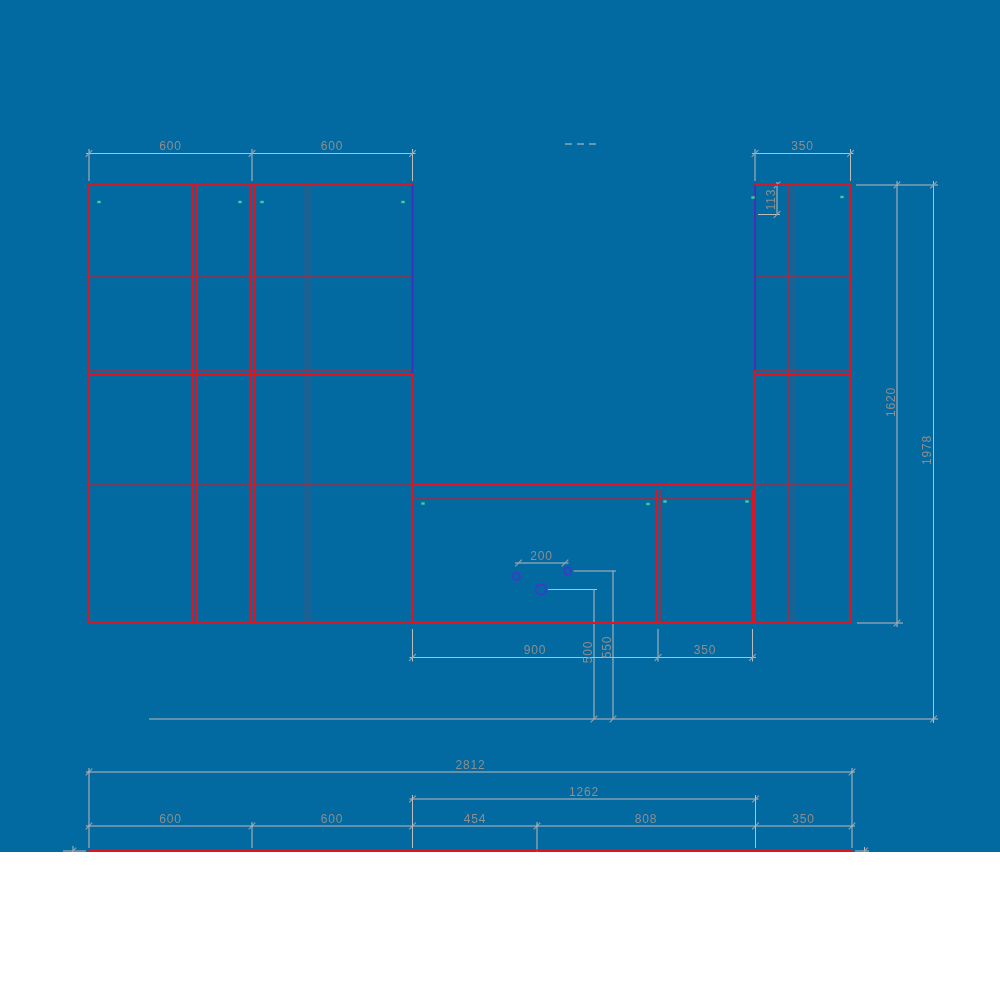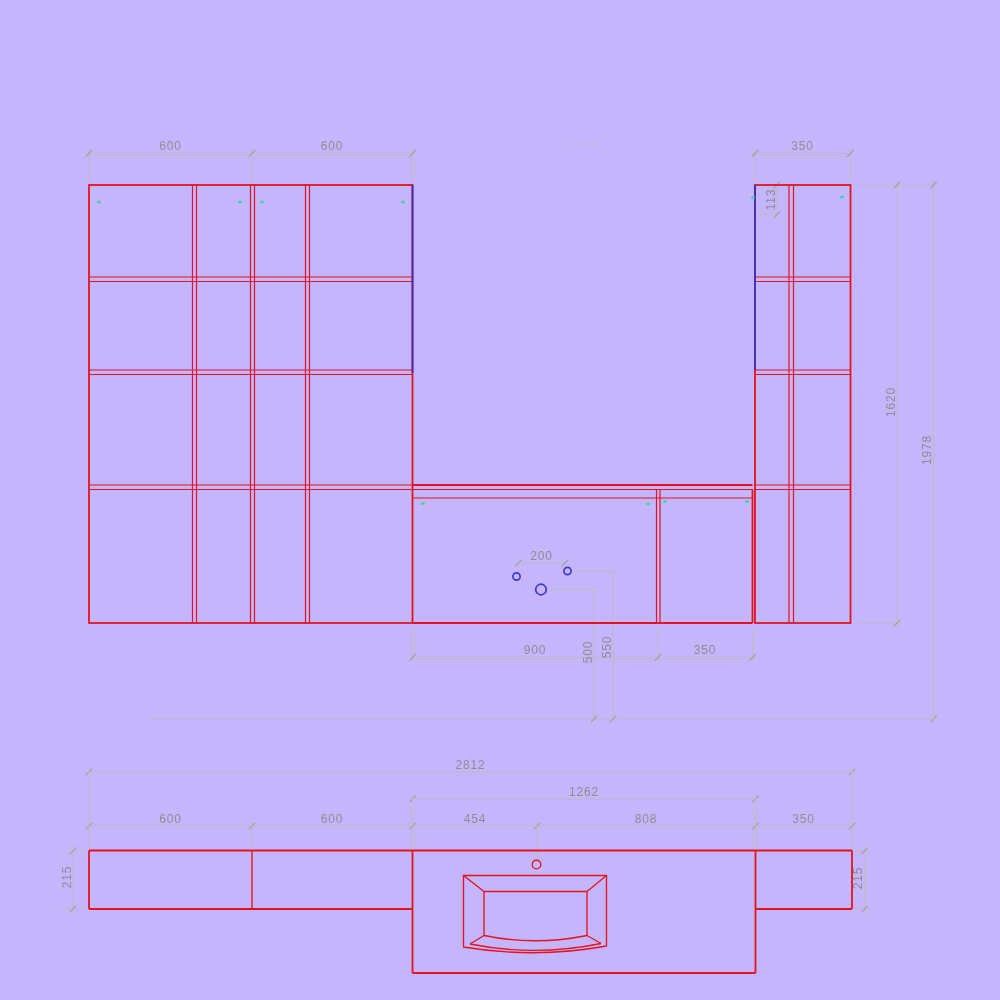--- a/index.html
+++ b/index.html
@@ -1,16 +1,16 @@
 <!DOCTYPE html>
 <html><head>
 <meta charset="utf-8">
 <style>
   html,body{margin:0;padding:0;background:#ffffff;}
-  .canvas{position:relative;width:1000px;height:1000px;background:#c4b5fd;overflow:hidden;
+  .canvas{position:relative;width:1000px;height:852px;background:#0369a1;overflow:hidden;
           font-family:"Liberation Sans", sans-serif;}
   svg{display:block}
   
   .r  {stroke:#e3141d;fill:none;stroke-width:1.8;}
   .r1 {stroke:#e3141d;fill:none;stroke-width:1.2;}
   .r2 {stroke:#e3141d;fill:none;stroke-width:1.35;}
   
   .b  {stroke:#3c30c0;fill:none;stroke-width:1.8;}
   .bc {stroke:#4338cc;fill:none;stroke-width:1.7;}
   

